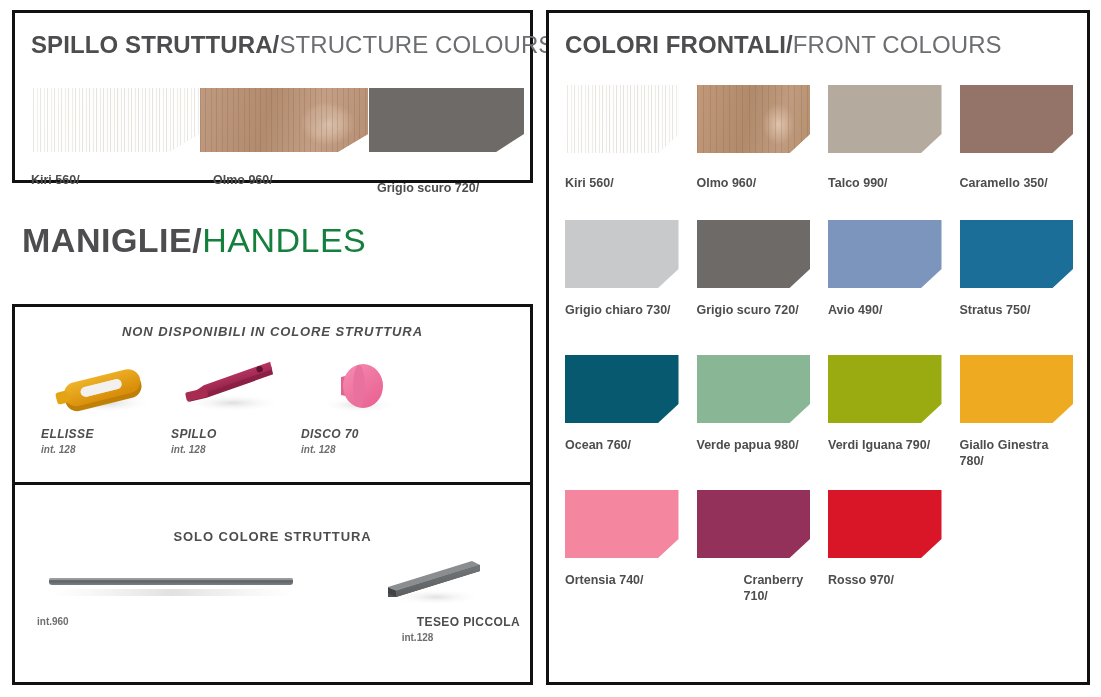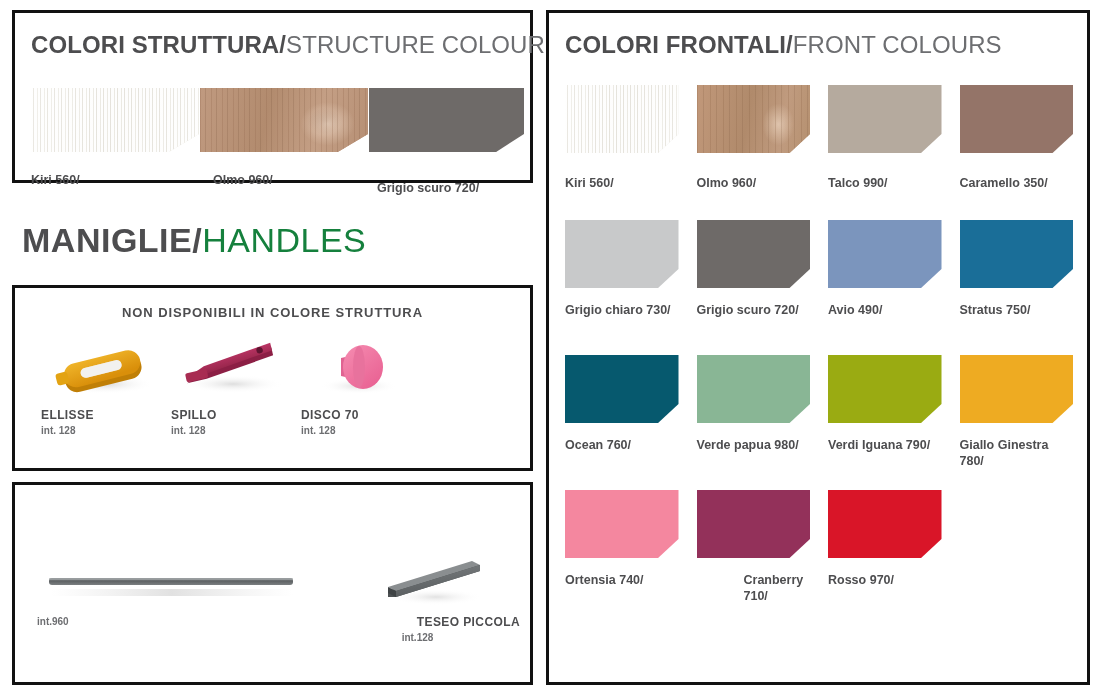--- a/index.html
+++ b/index.html
@@ -77,21 +77,21 @@
   .hdl-caption { font-size: 13px; font-weight: 700; letter-spacing:.9px; color:#4d4d4f; }
 </style>
 </head>
 <body>
 
 <div class="page">
 
   <div class="panel" style="left:12px; top:10px; width:521px; height:173px;">
 
     <div class="sec-title" style="position:absolute; left:16px; top:20px;">
-      <span class="it">COLORI STRUTTURA</span><span class="it">/</span><span class="en">STRUCTURE COLOURS</span>
+      <span class="it">SPILLO STRUTTURA</span><span class="it">/</span><span class="en">STRUCTURE COLOURS</span>
     </div>
 
     <div style="position:absolute; left:16px; top:75px; width:168px;">
       <div class="swatch tex-kiri" style="width:168px; height:64px;"></div>
       <div class="swatch-label" style="margin-top:20px;">Kiri 560/</div>
     </div>
 
     <div style="position:absolute; left:185px; top:75px; width:168px;">
       <div class="swatch tex-olmo" style="width:168px; height:64px;"></div>
       <div class="swatch-label" style="margin-top:20px; margin-left:13px;">Olmo 960/</div>
@@ -100,21 +100,21 @@
     <div style="position:absolute; left:354px; top:75px; width:168px;">
       <div class="swatch" style="width:155px; height:64px; background:#6e6a68;"></div>
       <div class="swatch-label" style="margin-top:28px; margin-left:8px;">Grigio scuro 720/</div>
     </div>
   </div>
 
   <div class="big-title" style="position:absolute; left:22px; top:223px;">
     <span class="it">MANIGLIE</span><span class="it">/</span><span class="en">HANDLES</span>
   </div>
 
-  <div class="panel" style="left:12px; top:285px; width:521px; height:186px;">
+  <div class="panel" style="left:12px; top:304px; width:521px; height:186px;font-style:italic;">
 
     <div class="hdl-caption" style="position:absolute; left:0; right:0; top:17px; text-align:center;">NON DISPONIBILI IN COLORE STRUTTURA</div>
 
     <div style="position:absolute; left:26px; top:46px; width:130px;">
       <div style="height:68px; position:relative;">
         <svg viewBox="0 0 130 68" width="130" height="68">
           <defs>
             <linearGradient id="gEll" x1="0" y1="0" x2="0.3" y2="1">
               <stop offset="0" stop-color="#f0b52a"></stop>
                 <stop offset="1" stop-color="#d98f0a"></stop>
@@ -183,20 +183,21 @@
           <ellipse cx="58" cy="33" rx="6" ry="21" fill="#e8729d"></ellipse>
         </svg>
       </div>
       <div class="hdl-title" style="margin-top:6px;">DISCO 70</div>
       <div class="hdl-sub">int. 128</div>
     </div>
   </div>
 
   <div class="panel" style="left:12px; top:482px; width:521px; height:203px;">
 
+    <div class="hdl-caption" style="position:absolute; left:0; right:0; top:44px; text-align:center;">SOLO COLORE STRUTTURA</div>
 
     <div style="position:absolute; left:22px; top:68px; width:270px;">
       <div style="height:60px; position:relative;">
         <svg viewBox="0 0 270 60" width="270" height="60">
           <defs>
             <linearGradient id="gTG" x1="0" y1="0" x2="0" y2="1">
               <stop offset="0" stop-color="#8b8f91"></stop>
               <stop offset="0.45" stop-color="#5f6365"></stop>
               <stop offset="1" stop-color="#7b7f81"></stop>
             </linearGradient>

